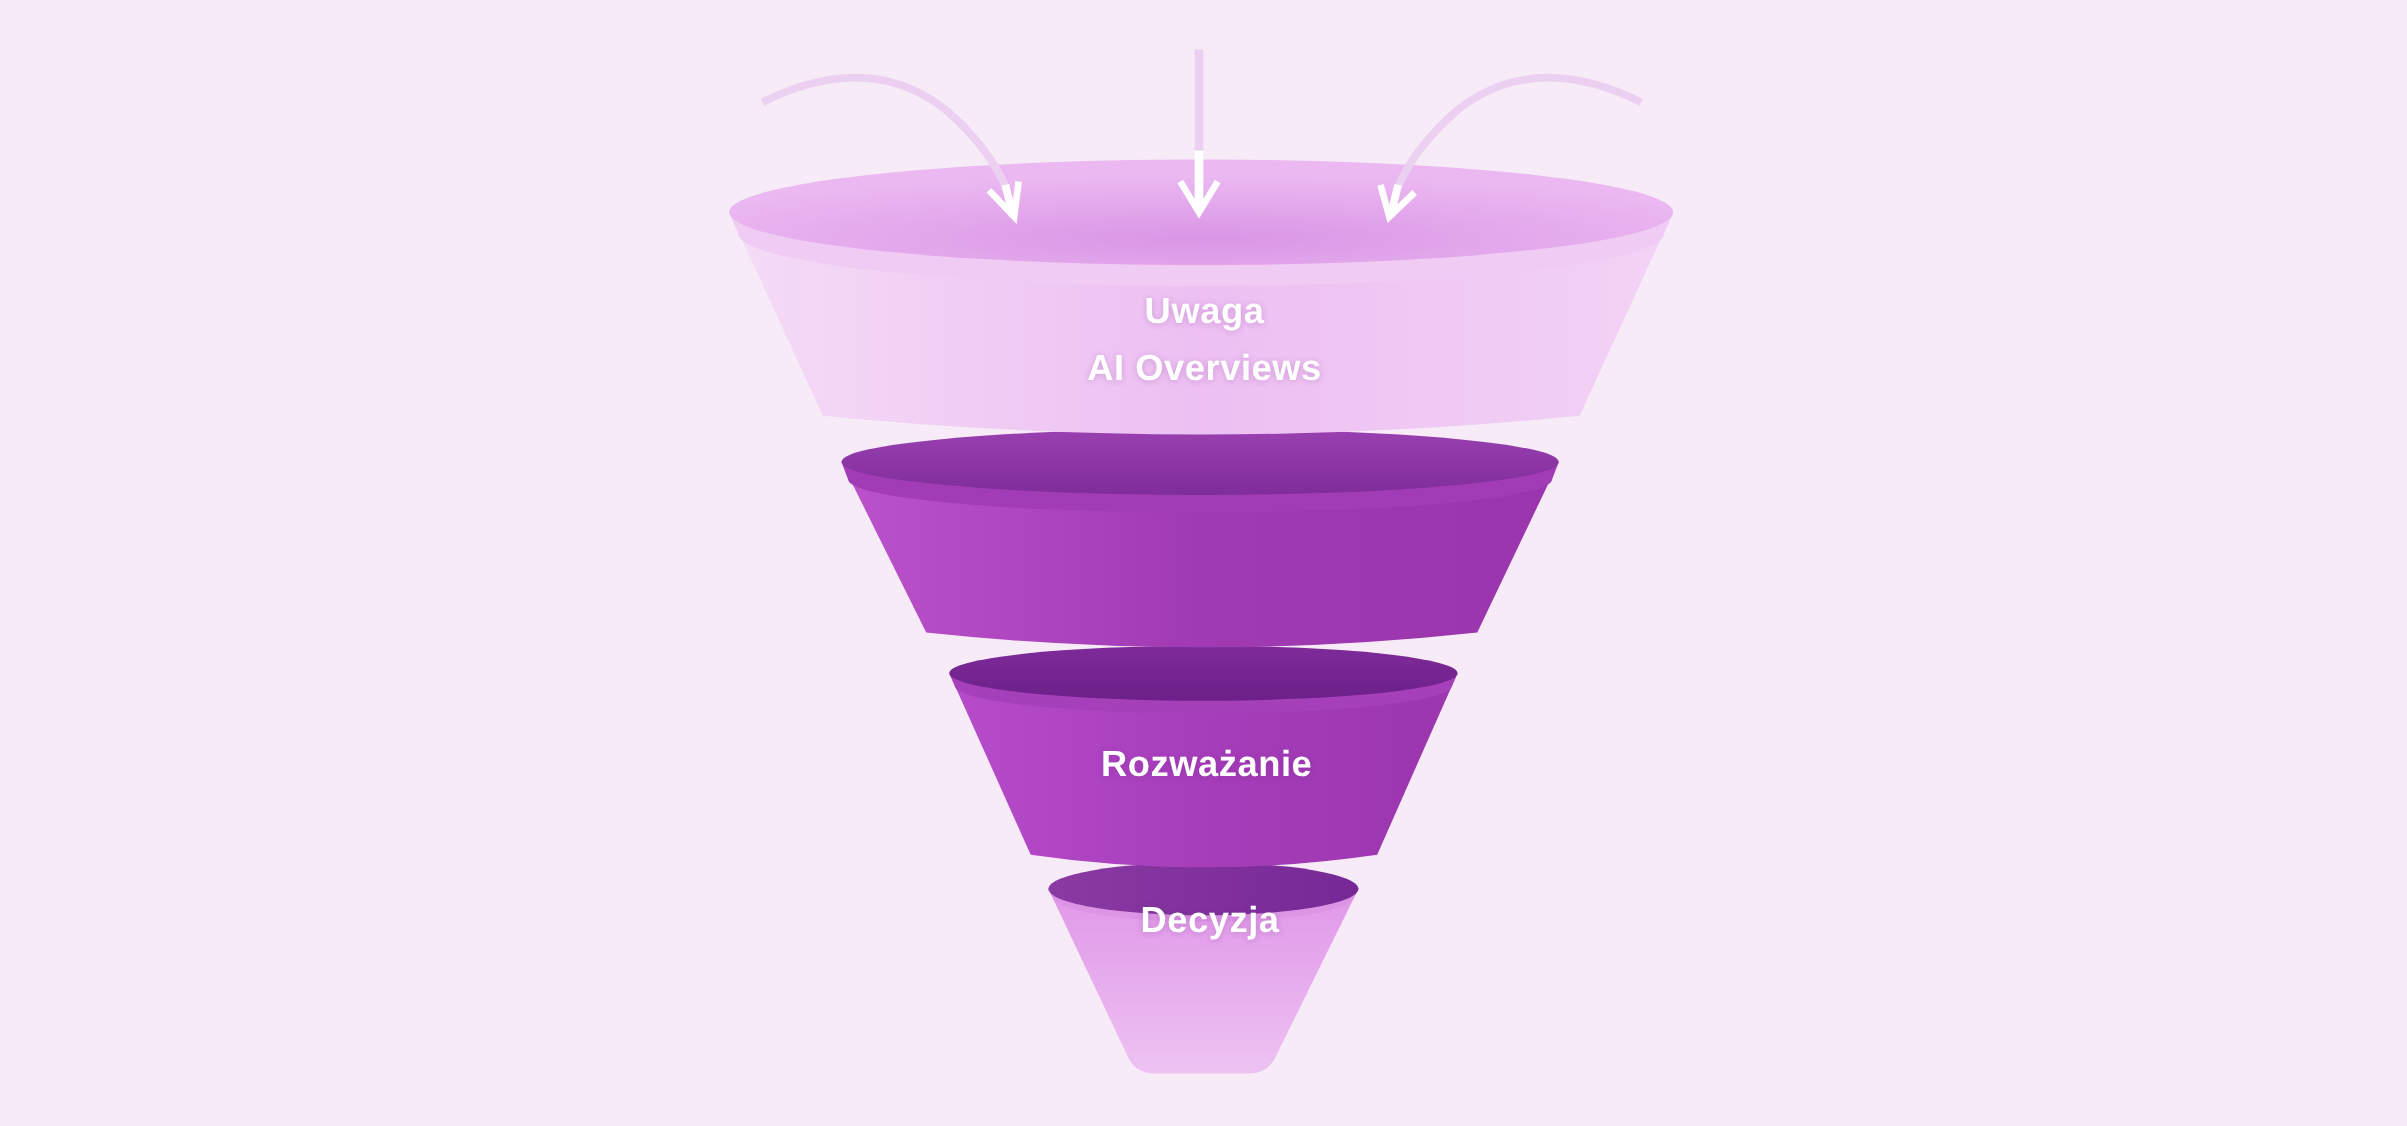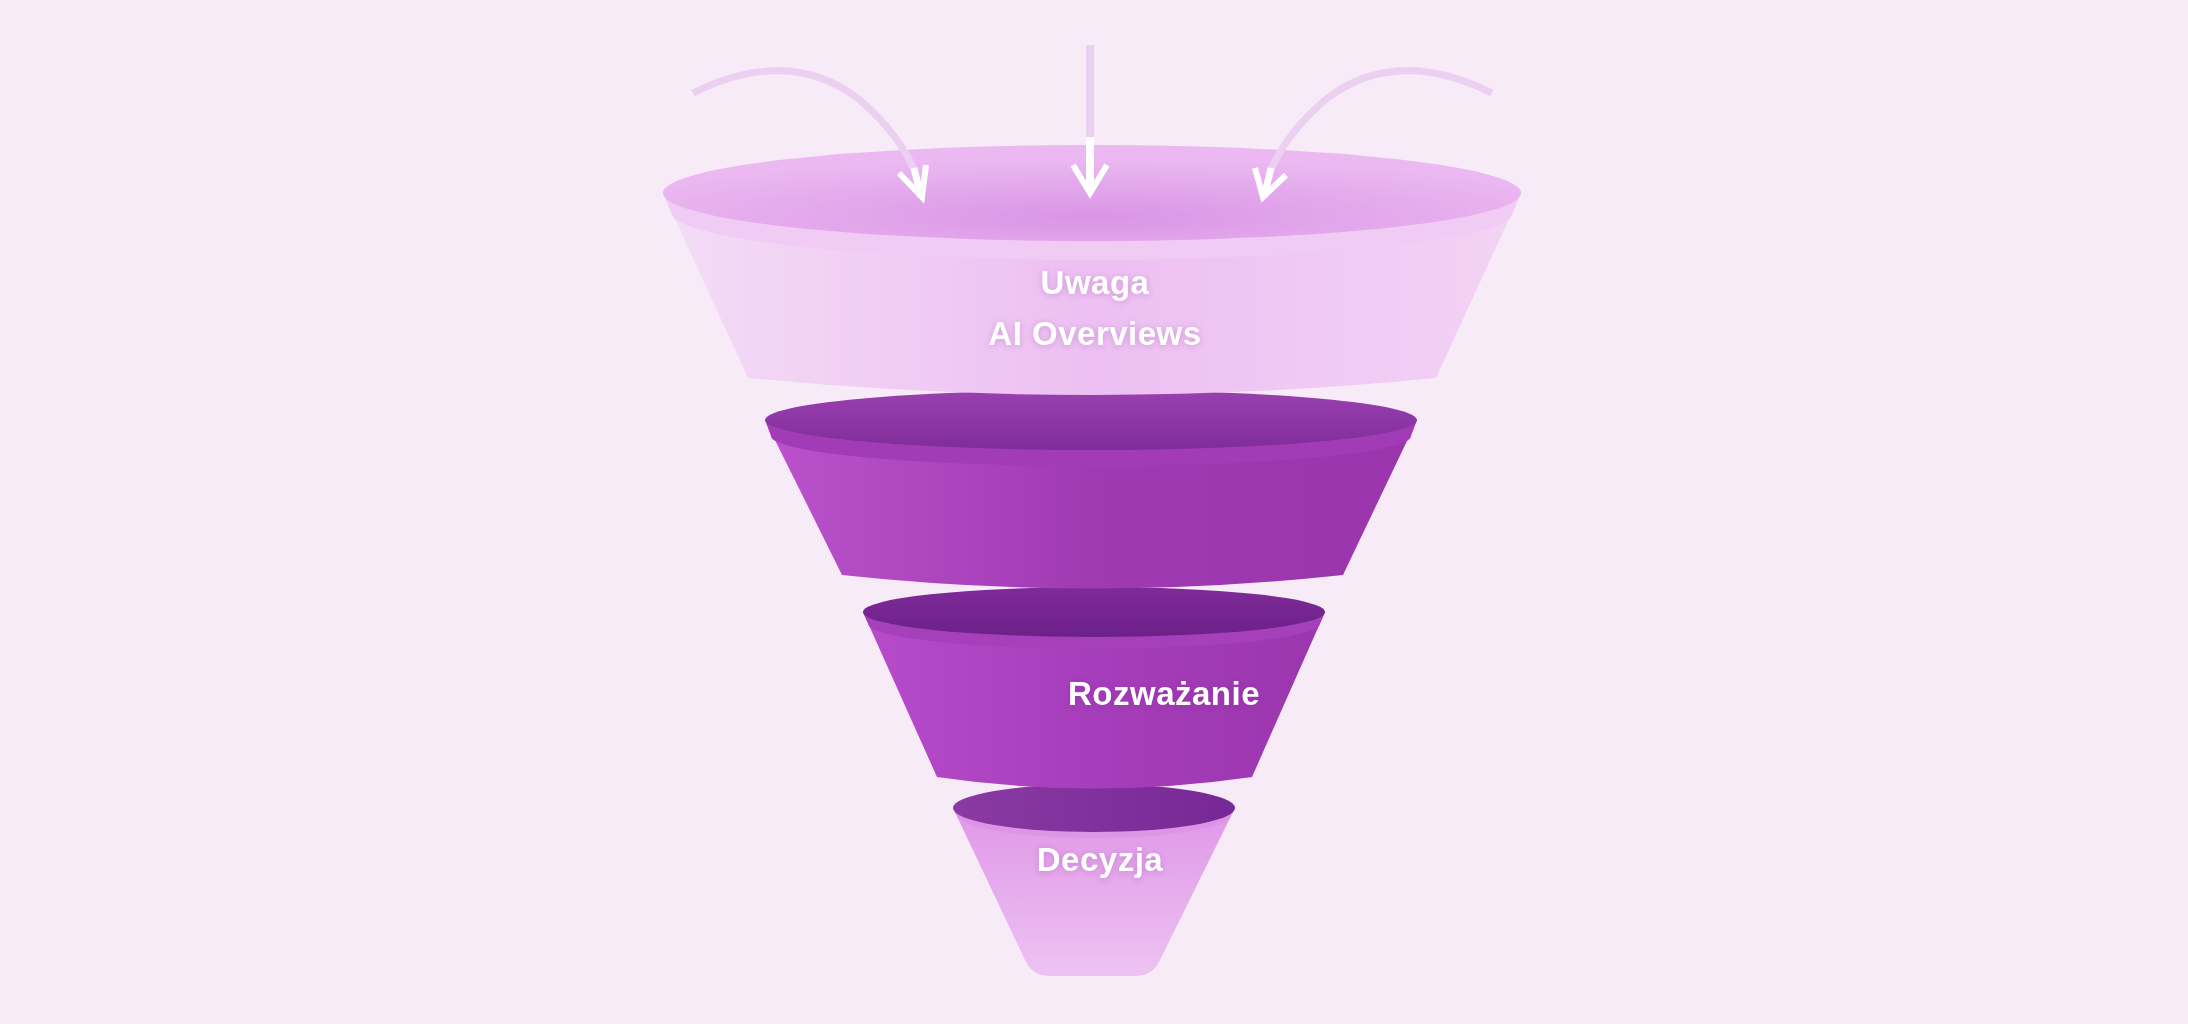--- a/index.html
+++ b/index.html
@@ -100,15 +100,15 @@
     </g>
     <g fill="none">
       <path d="M1492 93 Q1395 45 1325 100 Q1285 135 1270 172" stroke="#ecd0f1" stroke-width="7"></path>
       <path d="M1271 168 L1264 197" stroke="#ffffff" stroke-width="7"></path>
       <path d="M1286 175 L1263 197 L1255 168" stroke="#ffffff" stroke-width="6"></path>
     </g>
   </svg>
 
   <div class="label" style="left:1095px; top:283px;">Uwaga</div>
   <div class="label" style="left:1095px; top:334px;">AI Overviews</div>
-  <div class="label" style="left:1164px; top:694px;">Rozważanie</div>
-  <div class="label" style="left:1100px; top:860px;">Decyzja</div>
+  <div class="label" style="left:1097px; top:694px;">Rozważanie</div>
+  <div class="label" style="left:1100px; top:836px;">Decyzja</div>
 </div>
 
 </body></html>

